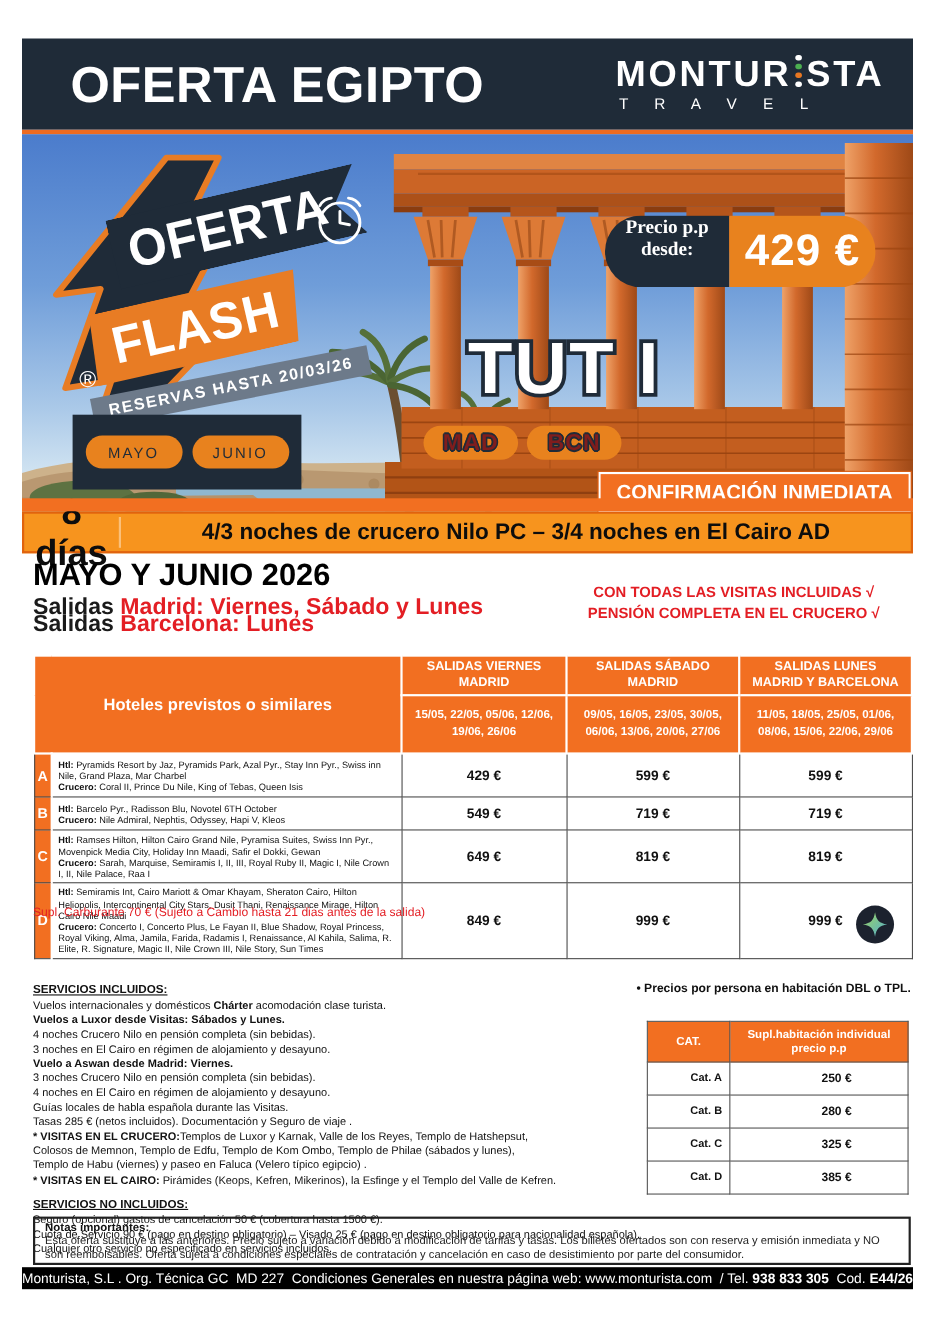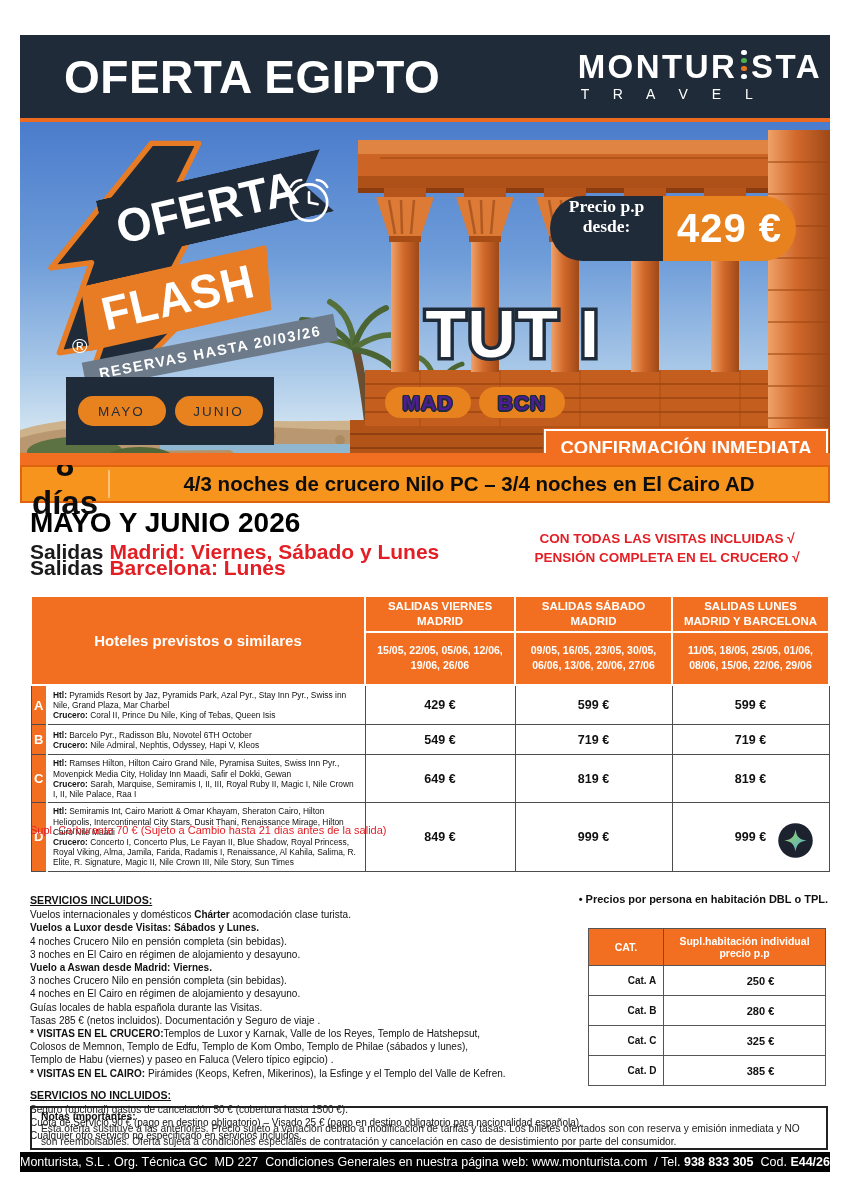--- a/index.html
+++ b/index.html
@@ -2,21 +2,21 @@
 <html><head>
 <meta charset="utf-8">
 <style>
   * { margin:0; padding:0; box-sizing:border-box; }
   body { background:#ffffff; font-family:"Liberation Sans", sans-serif; }
   .page { position:relative; width:850px; height:1203px; background:#fff; overflow:hidden; }
 
   
   .header { position:absolute; left:20px; top:35px; width:810px; height:83px; background:#1f2b38; display:flex; align-items:center; }
   .header-title { font-size:46px; font-weight:800; color:#fff; letter-spacing:0.5px; margin-left:44px; }
-  .brand { margin-left:auto; margin-right:8px; display:flex; flex-direction:column; align-items:flex-start; }
+  .brand { margin-left:auto; margin-right:26px; display:flex; flex-direction:column; align-items:flex-start; }
   .brand-row { display:flex; align-items:flex-end; color:#fff; font-weight:700; font-size:33px; letter-spacing:2.5px; line-height:0.82; }
   .dots { display:flex; flex-direction:column; align-items:center; gap:2.5px; margin:0 4px; transform:translateY(-1px); }
   .dot { width:5.5px; height:5.5px; border-radius:50%; }
   .dot.d1 { background:#ffffff; } .dot.d2 { background:#4caf50; } .dot.d3 { background:#e87722; } .dot.d4 { background:#ffffff; }
   .brand-sub { color:#fff; font-size:14px; letter-spacing:10px; font-weight:400; margin-top:6px; text-indent:3px; }
 
   
   .hero { position:absolute; left:20px; top:118px; width:810px; height:347px; overflow:hidden; border-top:4px solid #ed6b21; background:#7ba6de; }
   .hero-art { position:absolute; left:0; top:0; width:810px; height:343px; }
   .hero-bottom-bar { position:absolute; left:0; bottom:0; width:100%; height:12px; background:#f26f21; z-index:5; }
@@ -28,21 +28,21 @@
   .reg-mark { position:absolute; left:52px; top:212px; color:#fff; font-size:21px; font-weight:400; z-index:4; }
   .ribbon-reservas { position:absolute; left:62px; top:216px; width:256px; height:27px; background:#6d7a8a; transform:rotate(-11deg); display:flex; align-items:center; justify-content:center; z-index:2; }
   .ribbon-reservas span { color:#fff; font-weight:800; font-size:14.5px; letter-spacing:1.5px; }
   .clock-icon { position:absolute; left:263px; top:52px; width:52px; height:52px; z-index:3; }
   .months-box { position:absolute; left:46px; top:255px; width:208px; height:68px; background:#1f2b38; display:flex; align-items:center; justify-content:center; gap:9px; z-index:3; }
   .month-pill { background:#e8821e; color:#1f2b38; font-weight:400; font-size:13.5px; letter-spacing:2px; width:88px; height:30px; border-radius:16px; display:flex; align-items:center; justify-content:center; }
   .price-badge { position:absolute; left:530px; top:74px; width:246px; height:65px; border-radius:33px; overflow:hidden; display:flex; z-index:3; }
   .price-left { background:#1f2b38; width:113px; display:flex; flex-direction:column; justify-content:flex-start; align-items:center; color:#fff; font-family:"Liberation Serif", serif; font-weight:700; font-size:17.5px; line-height:1.15; }
   .price-right { background:#e8821e; flex:1; display:flex; align-items:center; justify-content:center; color:#fff; font-weight:800; font-size:40px; letter-spacing:1px; }
   .product-title { position:absolute; left:358px; top:165px; width:270px; height:92px; z-index:3; }
-  .origin-pill { position:absolute; width:86px; height:31px; background:#e8821e; border-radius:16px; display:flex; align-items:center; justify-content:center; color:#4c1d95; font-weight:800; font-size:21px; letter-spacing:1px; z-index:3;
+  .origin-pill { position:absolute; width:86px; height:31px; background:#e8821e; border-radius:16px; display:flex; align-items:center; justify-content:center; color:#7f1d1d; font-weight:800; font-size:21px; letter-spacing:1px; z-index:3;
     text-shadow:-1.5px 0 #1f2b38, 1.5px 0 #1f2b38, 0 -1.5px #1f2b38, 0 1.5px #1f2b38, -1px -1px #1f2b38, 1px 1px #1f2b38, -1px 1px #1f2b38, 1px -1px #1f2b38; }
   .origin-mad { left:365px; top:265px; } .origin-bcn { left:459px; top:265px; }
   .confirm-box { position:absolute; left:524px; top:307px; width:284px; height:37px; background:#f26f21; border:2.5px solid #fff; outline:1px solid #d95e12; display:flex; align-items:center; justify-content:center; color:#fff; font-weight:800; font-size:18.5px; z-index:4; }
 
   
   .strip { position:absolute; left:20px; top:465px; width:810px; height:38px; background:#f7941e; border:2px solid #e0630e; display:flex; align-items:center; }
   .strip-duration { width:86px; text-align:center; font-size:33px; font-weight:800; color:#0d0d0d; flex-shrink:0; }
   .strip-divider { width:2px; height:28px; background:#fbc07a; }
   .strip-desc { flex:1; text-align:center; font-size:20.5px; font-weight:800; color:#0d0d0d; }
 

